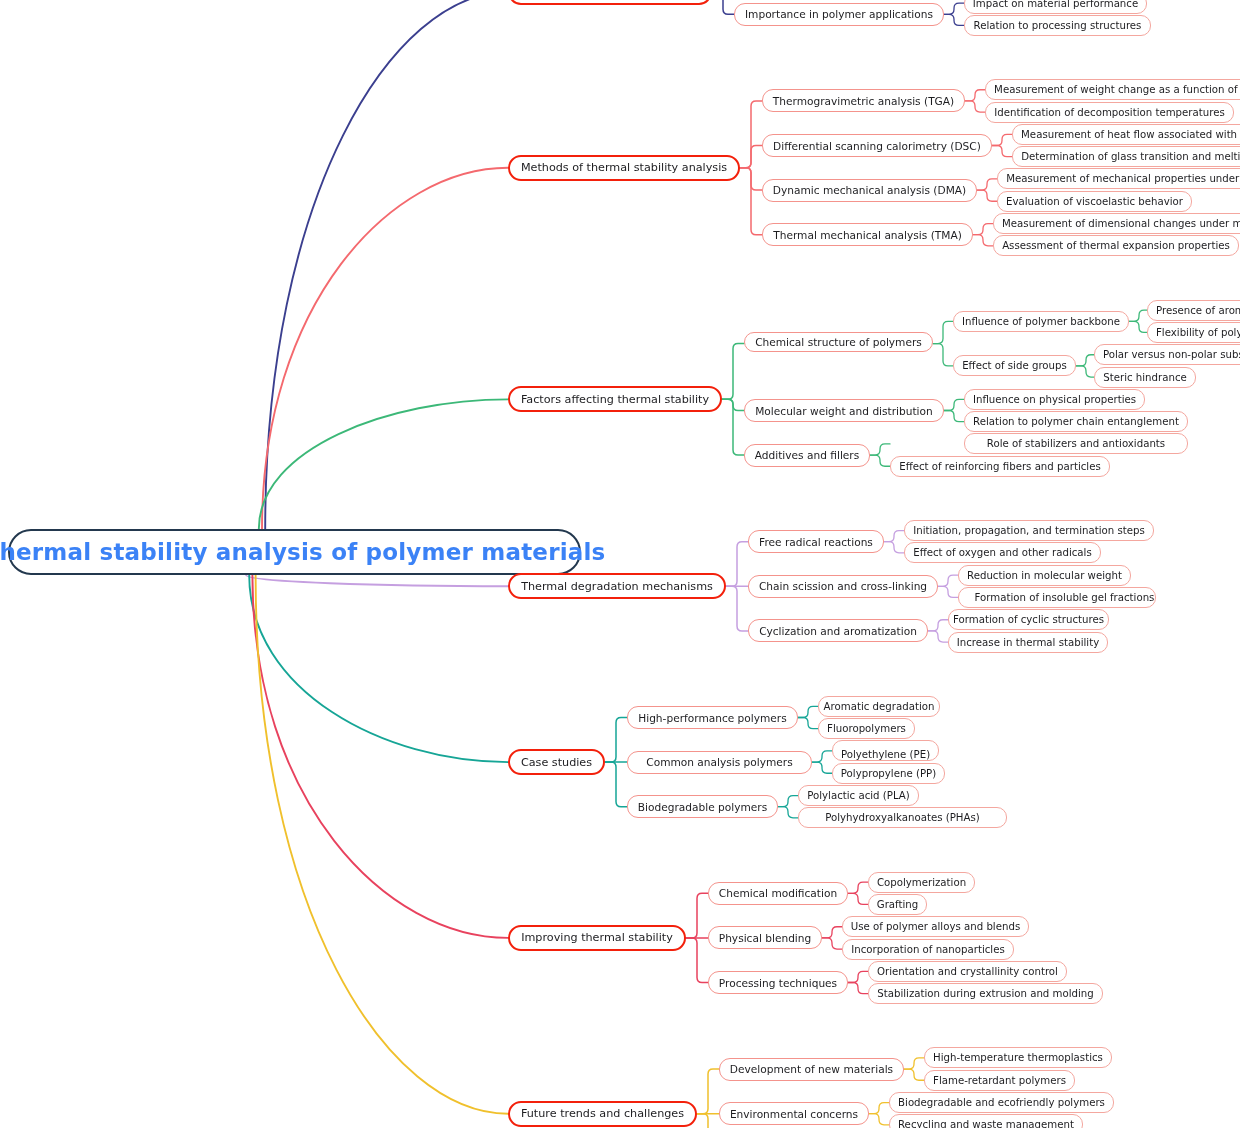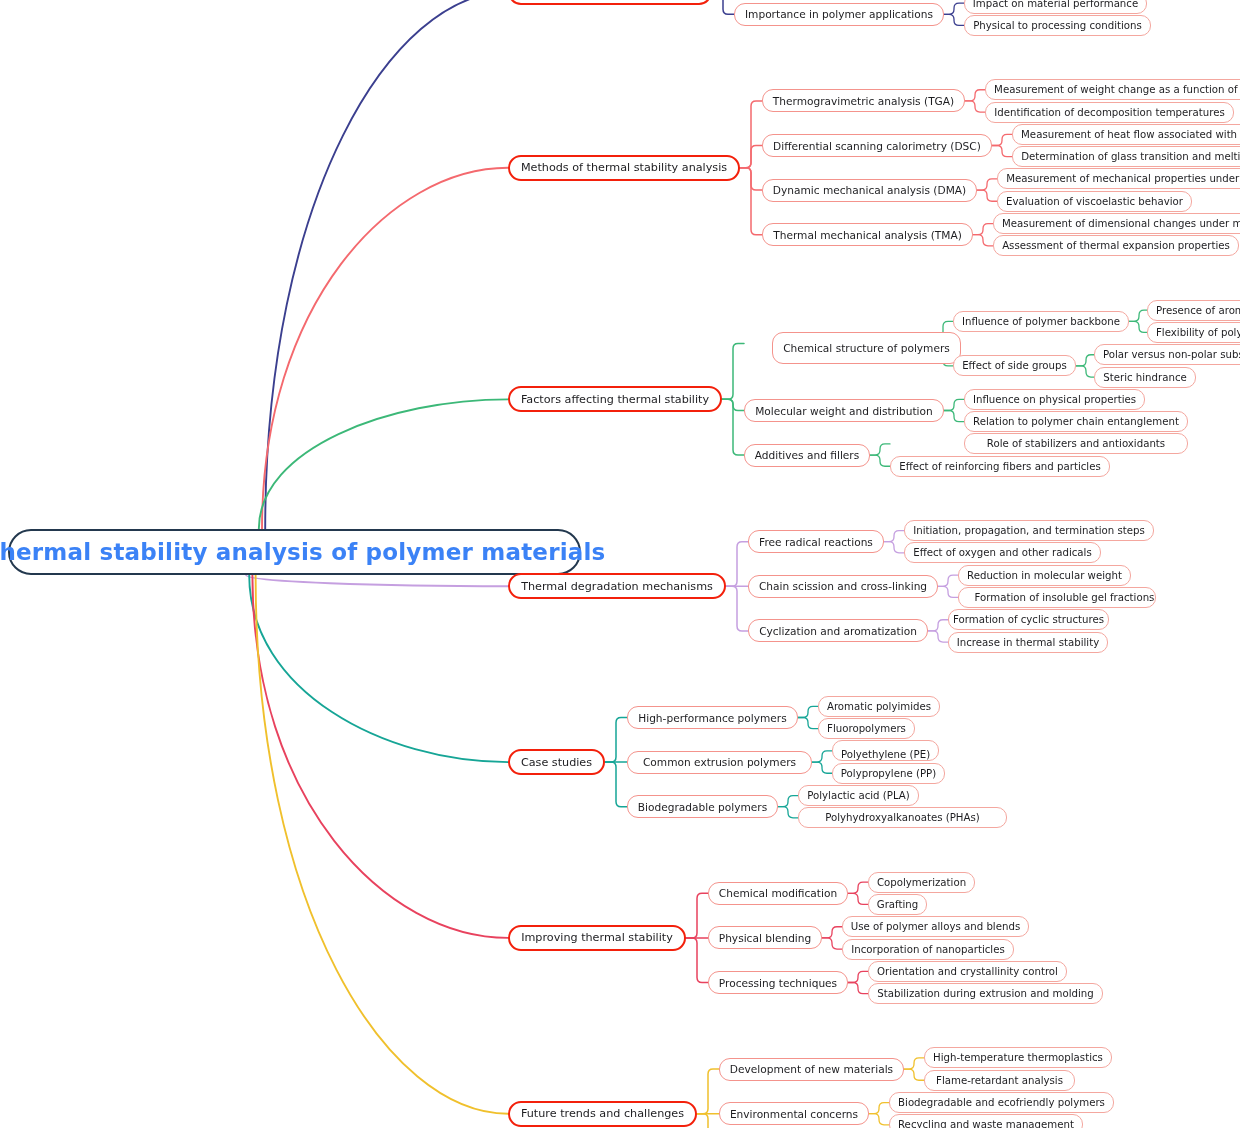--- a/index.html
+++ b/index.html
@@ -100,21 +100,21 @@
         <span>Thermal stability analysis of polymer materials</span>
       </div>
       <div class="node lvl1" style="left: 508px; top: -21px; width: 204px; height: 26px;"></div>
       <div class="node lvl2" style="left: 734px; top: 2.8px; width: 210px; height: 23px;">
         <span>Importance in polymer applications</span>
       </div>
       <div class="node lvl3" style="left: 964px; top: -7.35px; width: 183px; height: 21px;">
         <span>Impact on material performance</span>
       </div>
       <div class="node lvl3" style="left: 964px; top: 14.95px; width: 187px; height: 21px;">
-        <span>Physical to processing conditions</span>
+        <span>Relation to processing structures</span>
       </div>
       <div class="node lvl1" style="left: 508px; top: 154.8px; width: 232px; height: 26px;">
         <span>Methods of thermal stability analysis</span>
       </div>
       <div class="node lvl2" style="left: 762px; top: 89.4px; width: 203px; height: 23px;">
         <span>Thermogravimetric analysis (TGA)</span>
       </div>
       <div class="node lvl3" style="left: 985px; top: 79.25px; width: 329px; height: 21px;">
         <span>Measurement of weight change as a function of temperature</span>
       </div>
@@ -144,21 +144,21 @@
       </div>
       <div class="node lvl3" style="left: 993px; top: 213.05px; width: 332px; height: 21px;">
         <span>Measurement of dimensional changes under mechanical load</span>
       </div>
       <div class="node lvl3" style="left: 993px; top: 235.35px; width: 246px; height: 21px;">
         <span>Assessment of thermal expansion properties</span>
       </div>
       <div class="node lvl1" style="left: 508px; top: 386.35px; width: 214px; height: 26px;">
         <span>Factors affecting thermal stability</span>
       </div>
-      <div class="node lvl2" style="left: 772px; top: 332.1px; width: 189px; height: 32px; align-items: center;">
+      <div class="node lvl2" style="left: 744px; top: 332.1px; width: 189px; height: 20px; align-items: center;">
         <span>Chemical structure of polymers</span>
       </div>
       <div class="node lvl3" style="left: 953px; top: 310.8px; width: 176px; height: 21px;">
         <span>Influence of polymer backbone</span>
       </div>
       <div class="node lvl4" style="left: 1147px; top: 299.65px; width: 154px; height: 21px;">
         <span>Presence of aromatic rings</span>
       </div>
       <div class="node lvl4" style="left: 1147px; top: 321.95px; width: 161px; height: 21px;">
         <span>Flexibility of polymer chains</span>
@@ -220,27 +220,27 @@
       <div class="node lvl3" style="left: 948px; top: 631.55px; width: 160px; height: 21px;">
         <span>Increase in thermal stability</span>
       </div>
       <div class="node lvl1" style="left: 508px; top: 749.1px; width: 97px; height: 26px;">
         <span>Case studies</span>
       </div>
       <div class="node lvl2" style="left: 627px; top: 706px; width: 171px; height: 23px;">
         <span>High-performance polymers</span>
       </div>
       <div class="node lvl3" style="left: 818px; top: 695.85px; width: 122px; height: 21px;">
-        <span>Aromatic polyimides</span>
+        <span>Aromatic degradation</span>
       </div>
       <div class="node lvl3" style="left: 818px; top: 718.15px; width: 97px; height: 21px;">
         <span>Fluoropolymers</span>
       </div>
       <div class="node lvl2" style="left: 627px; top: 750.6px; width: 185px; height: 23px;">
-        <span>Common extrusion polymers</span>
+        <span>Common analysis polymers</span>
       </div>
       <div class="node lvl3" style="left: 832px; top: 740.45px; width: 107px; height: 21px; align-items: flex-end;">
         <span>Polyethylene (PE)</span>
       </div>
       <div class="node lvl3" style="left: 832px; top: 762.75px; width: 113px; height: 21px;">
         <span>Polypropylene (PP)</span>
       </div>
       <div class="node lvl2" style="left: 627px; top: 795.2px; width: 151px; height: 23px;">
         <span>Biodegradable polymers</span>
       </div>
@@ -283,21 +283,21 @@
       <div class="node lvl1" style="left: 508px; top: 1100.7px; width: 189px; height: 26px;">
         <span>Future trends and challenges</span>
       </div>
       <div class="node lvl2" style="left: 719px; top: 1057.6px; width: 185px; height: 23px;">
         <span>Development of new materials</span>
       </div>
       <div class="node lvl3" style="left: 924px; top: 1047.45px; width: 188px; height: 21px;">
         <span>High-temperature thermoplastics</span>
       </div>
       <div class="node lvl3" style="left: 924px; top: 1069.75px; width: 151px; height: 21px;">
-        <span>Flame-retardant analysis</span>
+        <span>Flame-retardant polymers</span>
       </div>
       <div class="node lvl2" style="left: 719px; top: 1102.2px; width: 150px; height: 23px;">
         <span>Environmental concerns</span>
       </div>
       <div class="node lvl3" style="left: 889px; top: 1092.05px; width: 225px; height: 21px;">
         <span>Biodegradable and ecofriendly polymers</span>
       </div>
       <div class="node lvl3" style="left: 889px; top: 1114.35px; width: 194px; height: 21px;">
         <span>Recycling and waste management</span>
       </div>

